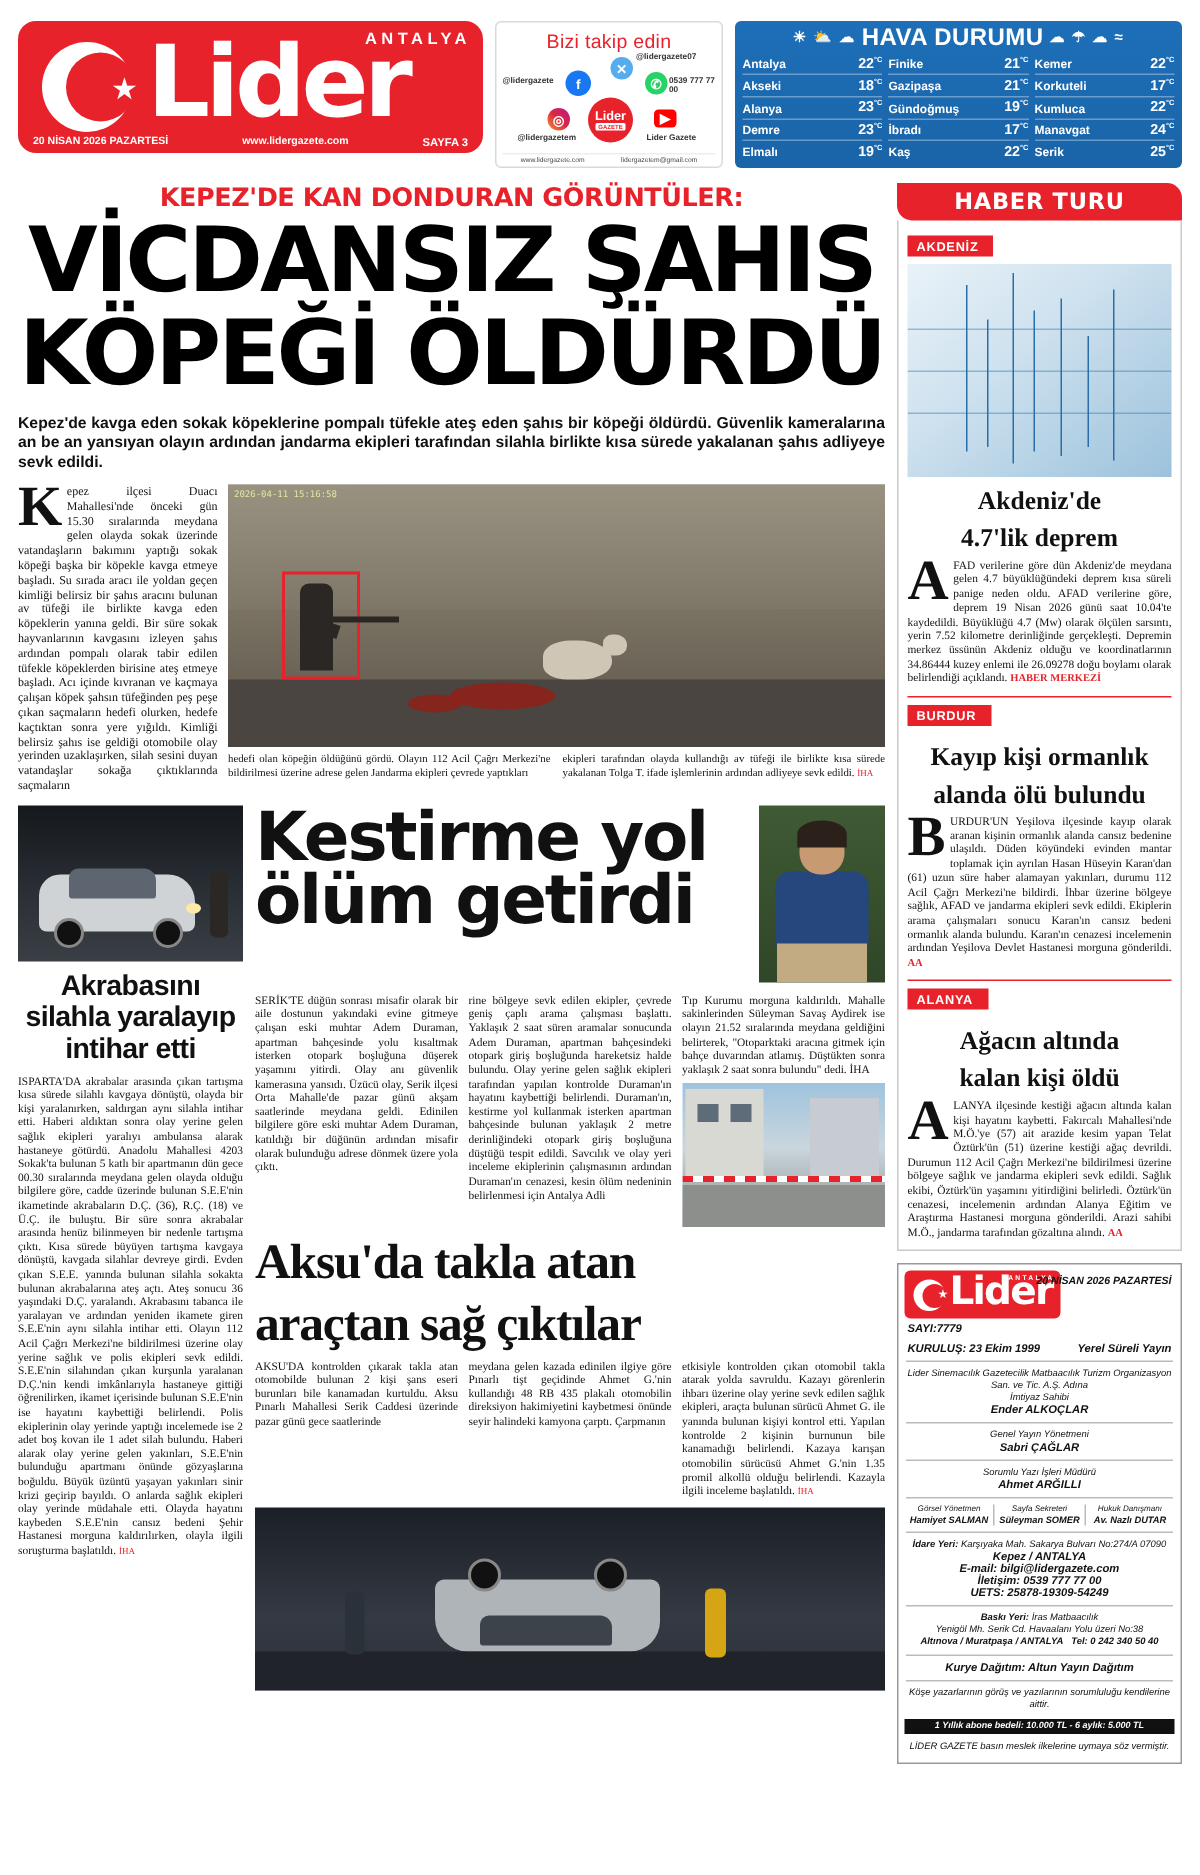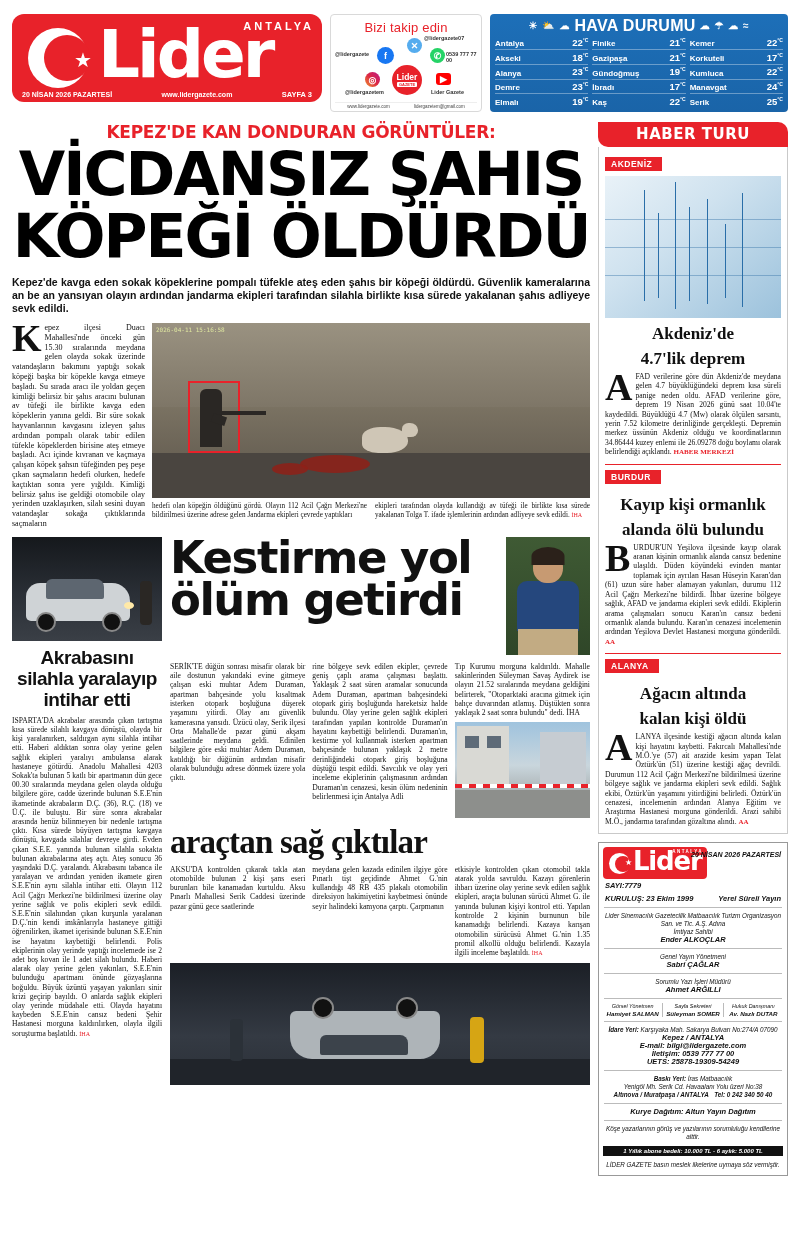--- a/index.html
+++ b/index.html
@@ -445,20 +445,21 @@
                 <div class="bld" style="right:4px;top:10px;width:46px;height:56px;background:#c6ccd2;"></div>
                 <div class="bld" style="left:10px;top:14px;width:14px;height:12px;background:#5e6b78;"></div>
                 <div class="bld" style="left:32px;top:14px;width:14px;height:12px;background:#5e6b78;"></div>
                 <div class="tape" style="left:0;right:0;bottom:30px;"></div>
                 <div class="bld" style="left:0;right:0;bottom:0;height:28px;background:#8d8f8c;"></div>
               </div>
             </div>
           </div>
 
           <div>
+            <div class="aksu-head">Aksu'da takla atan</div>
             <div class="aksu-head">araçtan sağ çıktılar</div>
             <div class="aksu-cols">
               <div class="tcol">AKSU'DA kontrolden çıkarak takla atan otomobilde bulunan 2 kişi şans eseri burunları bile kanamadan kurtuldu.
 
 Aksu Pınarlı Mahallesi Serik Caddesi üzerinde pazar günü gece saatlerinde</div>
               <div class="tcol">meydana gelen kazada edinilen ilgiye göre Pınarlı tişt geçidinde Ahmet G.'nin kullandığı 48 RB 435 plakalı otomobilin direksiyon hakimiyetini kaybetmesi önünde seyir halindeki kamyona çarptı. Çarpmanın</div>
               <div class="tcol"><span>etkisiyle kontrolden çıkan otomobil takla atarak yolda savruldu. Kazayı görenlerin ihbarı üzerine olay yerine sevk edilen sağlık ekipleri, araçta bulunan sürücü Ahmet G. ile yanında bulunan kişiyi kontrol etti. Yapılan kontrolde 2 kişinin burnunun bile kanamadığı belirlendi. Kazaya karışan otomobilin sürücüsü Ahmet G.'nin 1.35 promil alkollü olduğu belirlendi. Kazayla ilgili inceleme başlatıldı.</span> <span class="src">İHA</span></div>
             </div>
             <div class="photo photo-crash">
               <div class="carbody" style="left:120px;bottom:26px;width:150px;height:48px;border-radius:6px 6px 20px 22px;background:#aeb4b8;"></div>

